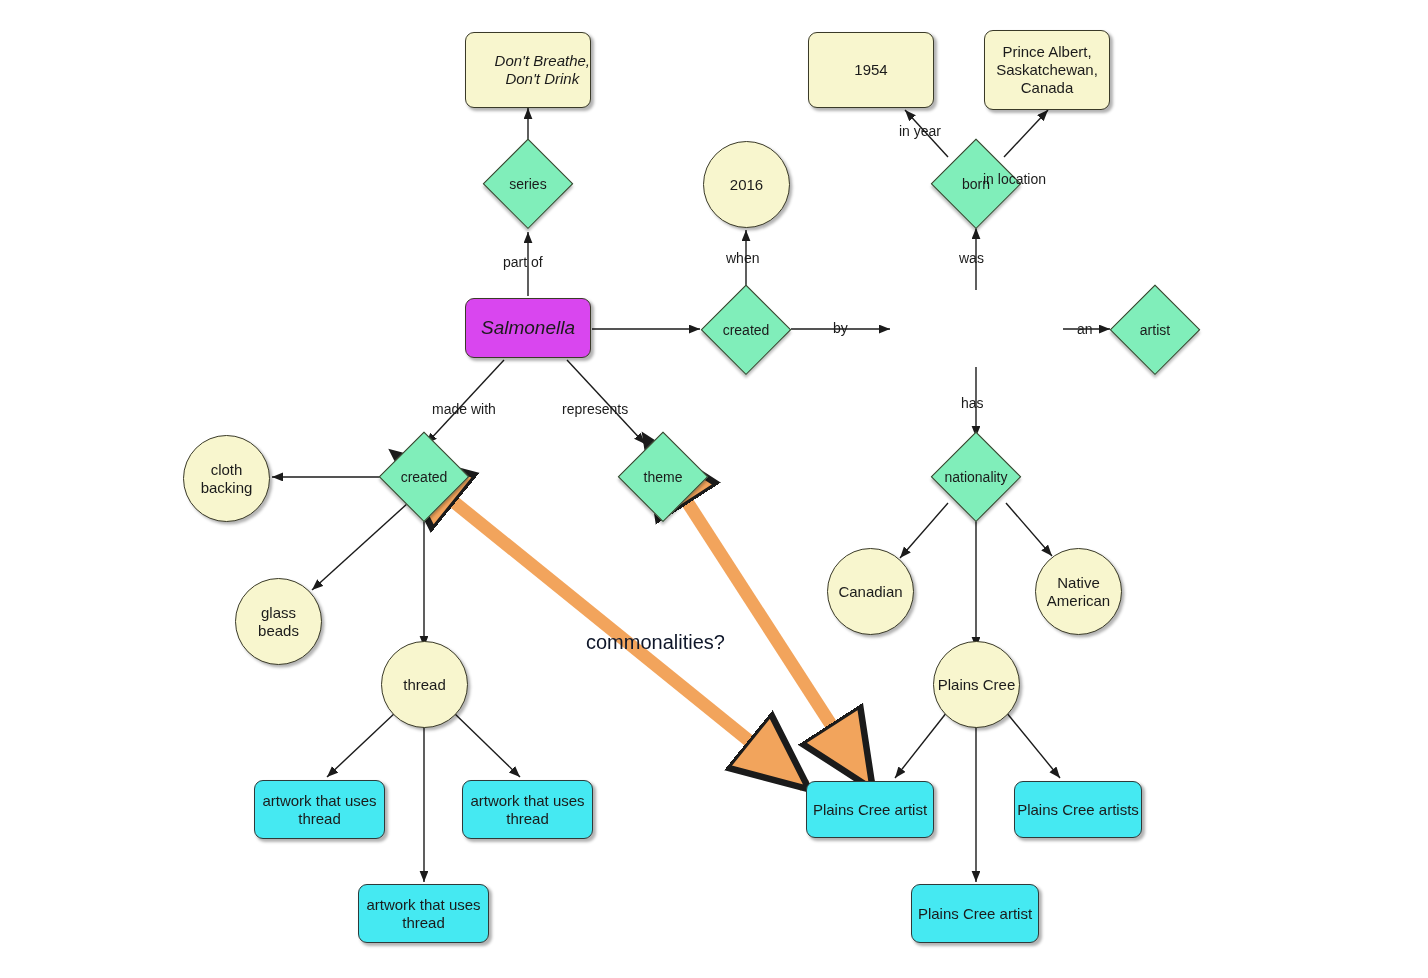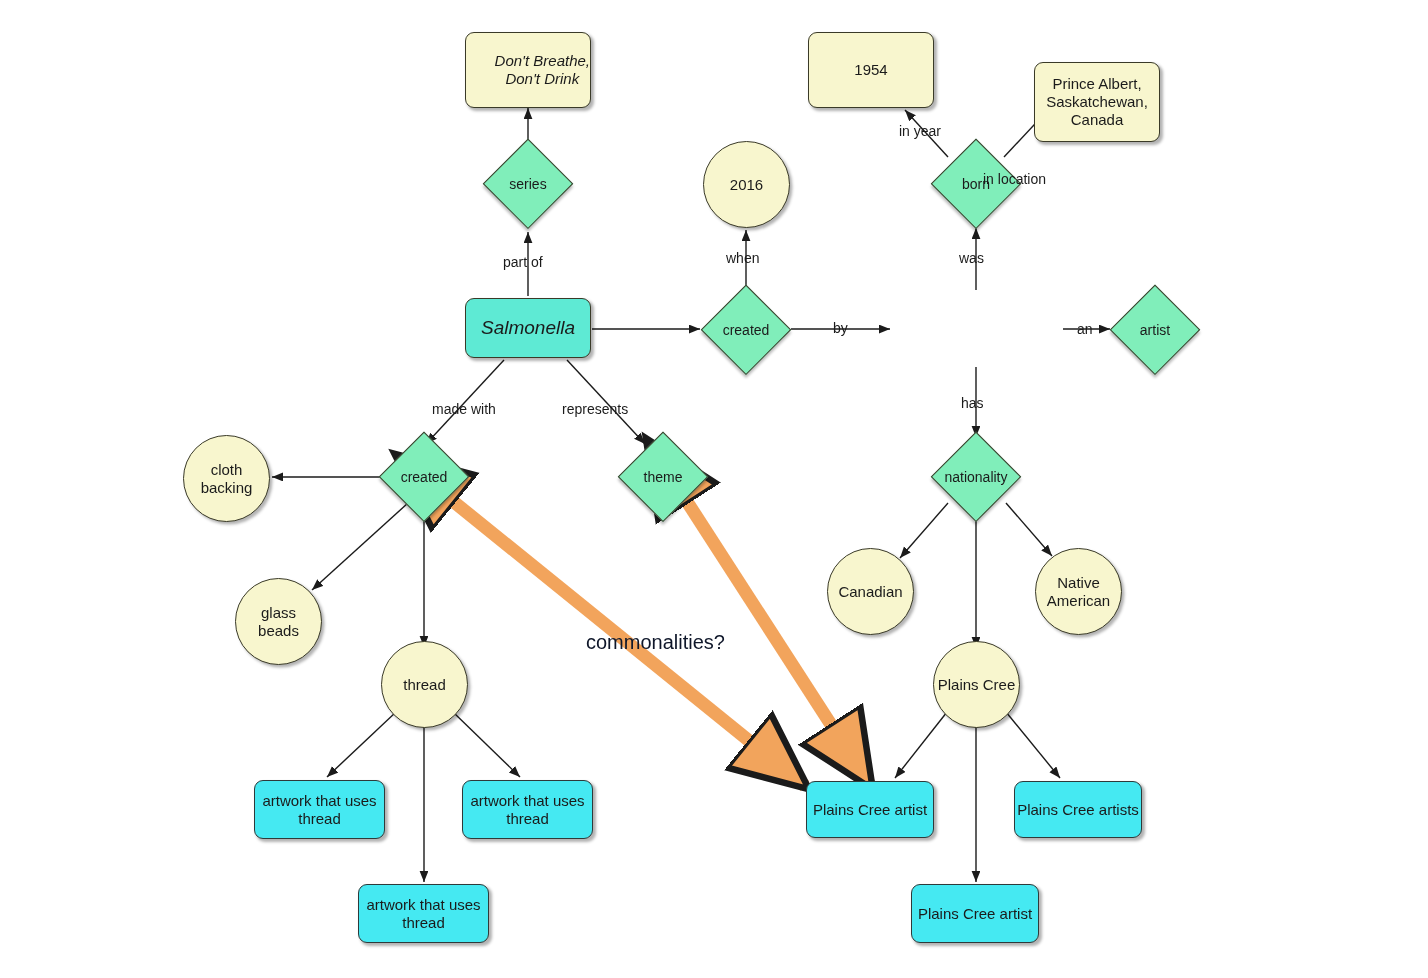--- a/index.html
+++ b/index.html
@@ -36,21 +36,21 @@
   }
   .node .lbl { pointer-events: none; white-space: pre-line; }
 
   
   .rect {
     border: 1.4px solid #3a3a28;
     border-radius: 9px;
     box-shadow: 2.5px 2.5px 3px rgba(0,0,0,0.30);
   }
   .rect.yellow { background: #f8f6ce; }
-  .rect.pink   { background: #5eead4; font-style: italic; font-size: 19px; }
+  .rect.pink   { background: #d946ef; font-style: italic; font-size: 19px; }
   .rect.cyan   { background: #45e9f2; border-color: #2e3a3a; }
 
   
   .ellipse {
     border: 1.4px solid #3a3a28;
     background: #f8f6ce;
     border-radius: 50%;
     box-shadow: 2.5px 2.5px 3px rgba(0,0,0,0.30);
   }
 
@@ -192,21 +192,21 @@
 
   <div class="node diamond" style="left:1111px; top:286px; width:88px; height:88px;text-align:center;">
     <span class="dshape"></span>
     <span class="lbl">artist</span>
   </div>
 
   <div class="node rect yellow" style="left:808px; top:32px; width:126px; height:76px;">
     <span class="lbl">1954</span>
   </div>
 
-  <div class="node rect yellow" style="left:1034px; top:30px; width:126px; height:80px;margin-top:32px;">
+  <div class="node rect yellow" style="left:984px; top:30px; width:126px; height:80px;">
     <span class="lbl">Prince Albert,
 Saskatchewan,
 Canada</span>
   </div>
 
   <div class="node diamond" style="left:932px; top:140px; width:88px; height:88px;">
     <span class="dshape"></span>
     <span class="lbl">born</span>
   </div>
 

